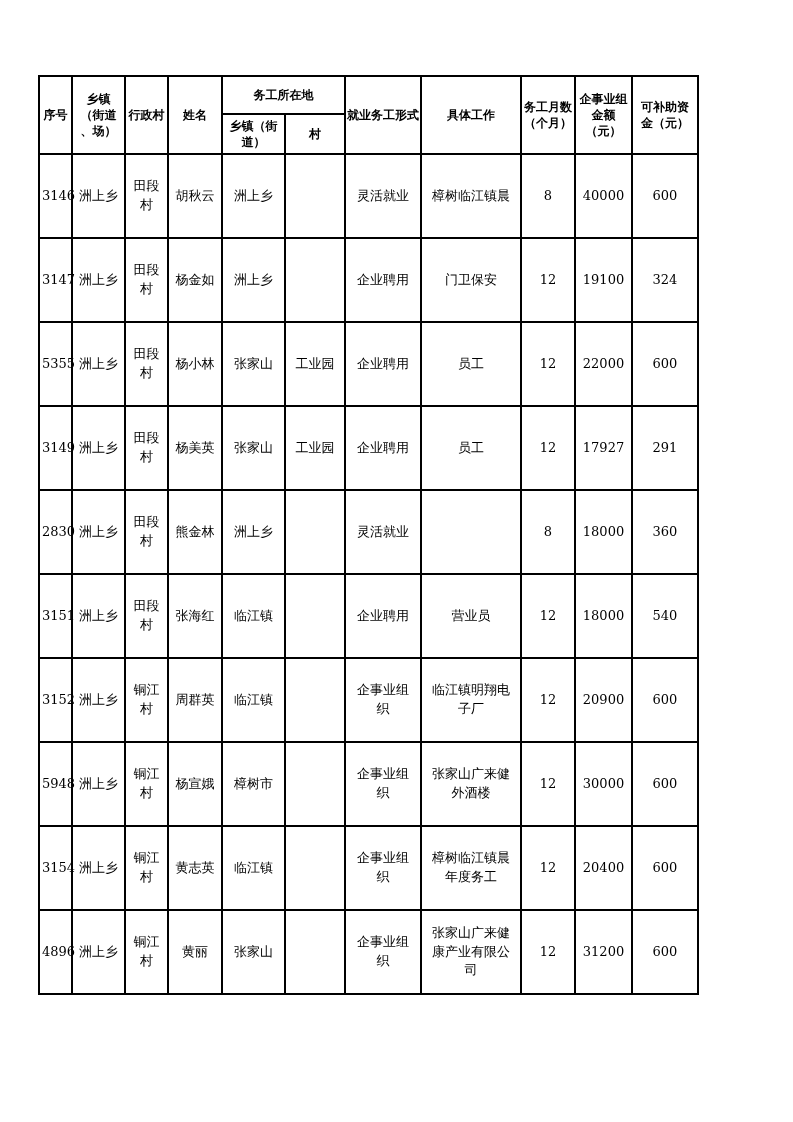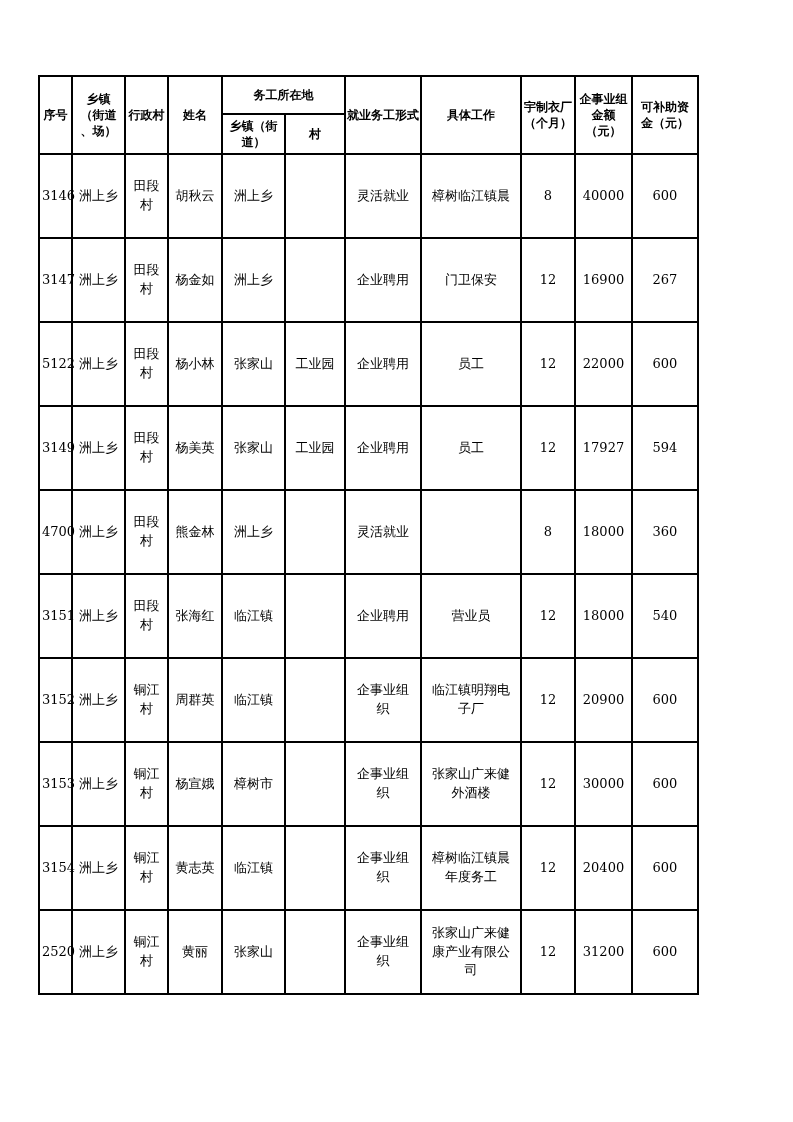--- a/index.html
+++ b/index.html
@@ -68,21 +68,21 @@
       <tr class="hdr-row-1">
         <th rowspan="2">序号</th>
         <th rowspan="2">乡镇
 （街道
 、场）</th>
         <th rowspan="2">行政村</th>
         <th rowspan="2">姓名</th>
         <th colspan="2">务工所在地</th>
         <th rowspan="2">就业务工形式</th>
         <th rowspan="2">具体工作</th>
-        <th rowspan="2">宇制衣厂
+        <th rowspan="2">务工月数
 （个月）</th>
         <th rowspan="2">企事业组
 金额
 （元）</th>
         <th rowspan="2">可补助资
 金（元）</th>
       </tr>
       <tr class="hdr-row-2">
         <th>乡镇（街
 道）</th>
@@ -108,25 +108,25 @@
         <td class="num">3147</td>
         <td>洲上乡</td>
         <td>田段
 村</td>
         <td>杨金如</td>
         <td>洲上乡</td>
         <td></td>
         <td>企业聘用</td>
         <td>门卫保安</td>
         <td class="num">12</td>
-        <td class="num">16900</td>
-        <td class="num">267</td>
-      </tr>
-      <tr class="data-row">
-        <td class="num">5122</td>
+        <td class="num">19100</td>
+        <td class="num">324</td>
+      </tr>
+      <tr class="data-row">
+        <td class="num">5355</td>
         <td>洲上乡</td>
         <td>田段
 村</td>
         <td>杨小林</td>
         <td>张家山</td>
         <td>工业园</td>
         <td>企业聘用</td>
         <td>员工</td>
         <td class="num">12</td>
         <td class="num">22000</td>
@@ -137,24 +137,24 @@
         <td>洲上乡</td>
         <td>田段
 村</td>
         <td>杨美英</td>
         <td>张家山</td>
         <td>工业园</td>
         <td>企业聘用</td>
         <td>员工</td>
         <td class="num">12</td>
         <td class="num">17927</td>
-        <td class="num">594</td>
-      </tr>
-      <tr class="data-row">
-        <td class="num">4700</td>
+        <td class="num">291</td>
+      </tr>
+      <tr class="data-row">
+        <td class="num">2830</td>
         <td>洲上乡</td>
         <td>田段
 村</td>
         <td>熊金林</td>
         <td>洲上乡</td>
         <td></td>
         <td>灵活就业</td>
         <td></td>
         <td class="num">8</td>
         <td class="num">18000</td>
@@ -184,21 +184,21 @@
         <td></td>
         <td>企事业组
 织</td>
         <td>临江镇明翔电
 子厂</td>
         <td class="num">12</td>
         <td class="num">20900</td>
         <td class="num">600</td>
       </tr>
       <tr class="data-row">
-        <td class="num">3153</td>
+        <td class="num">5948</td>
         <td>洲上乡</td>
         <td>铜江
 村</td>
         <td>杨宣娥</td>
         <td>樟树市</td>
         <td></td>
         <td>企事业组
 织</td>
         <td>张家山广来健
 外酒楼</td>
@@ -216,21 +216,21 @@
         <td></td>
         <td>企事业组
 织</td>
         <td>樟树临江镇晨
 年度务工</td>
         <td class="num">12</td>
         <td class="num">20400</td>
         <td class="num">600</td>
       </tr>
       <tr class="data-row">
-        <td class="num">2520</td>
+        <td class="num">4896</td>
         <td>洲上乡</td>
         <td>铜江
 村</td>
         <td>黄丽</td>
         <td>张家山</td>
         <td></td>
         <td>企事业组
 织</td>
         <td>张家山广来健
 康产业有限公

